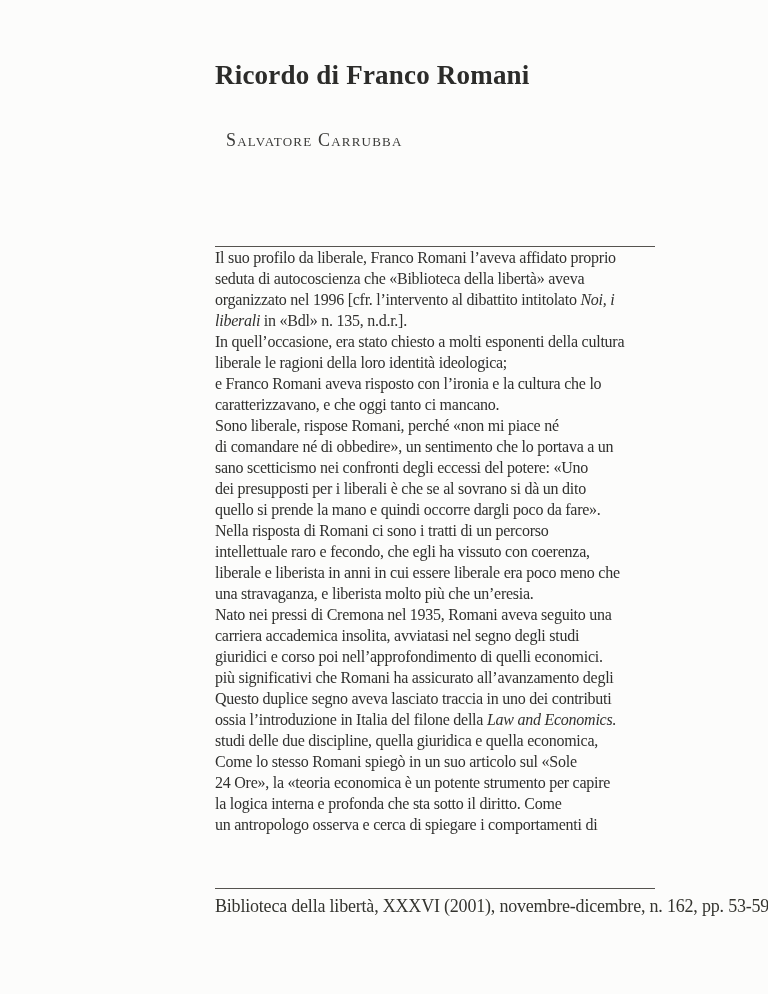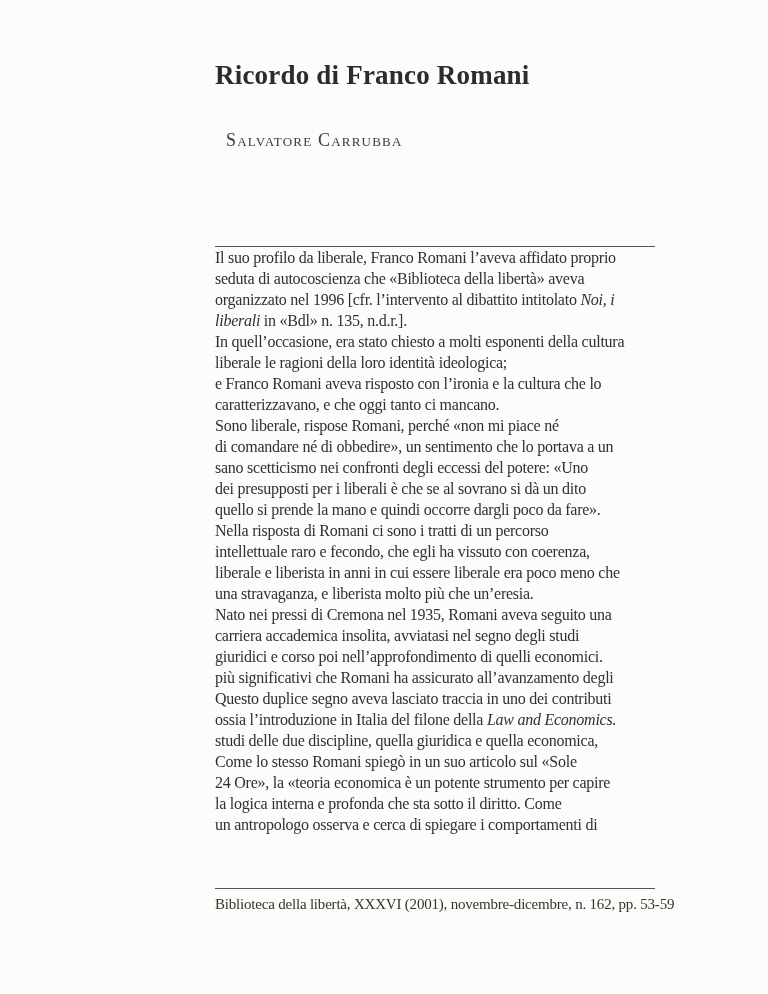--- a/index.html
+++ b/index.html
@@ -65,21 +65,21 @@
     white-space:nowrap;
   }
   .article-body i{
     font-style:italic;
   }
   .journal-citation{
     position:absolute;
     left:215px;
     top:896px;
     width:448px;
-    font-size:15px;
+    font-size:18px;
     letter-spacing:-0.2px;
     white-space:nowrap;
     color:#34342f;
   }
 </style>
 </head>
 <body>
 
 <div class="page">
   <h1 class="article-title">Ricordo di Franco Romani</h1>

